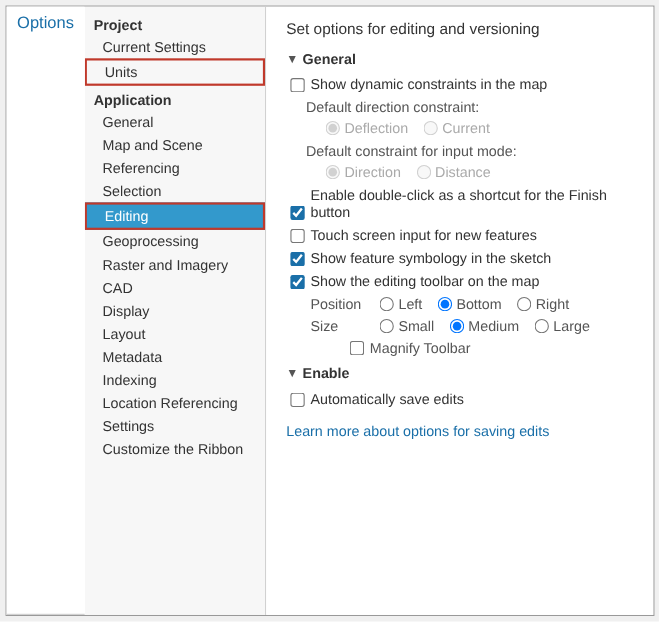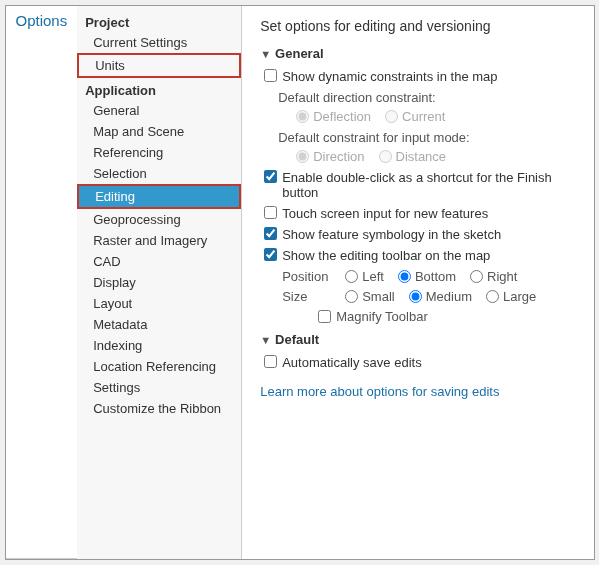--- a/index.html
+++ b/index.html
@@ -84,21 +84,21 @@
       margin-bottom: 8px;
       cursor: pointer;
     }
     .section-header .arrow {
       margin-right: 4px;
       font-size: 11px;
       color: #555;
     }
     .option-row {
       display: flex;
-      align-items: flex-start;
+      align-items: flex-end;
       margin-bottom: 6px;
       padding-left: 4px;
     }
     .option-row label {
       margin-left: 5px;
       color: #333;
       cursor: pointer;
     }
     .option-row input[type="checkbox"] {
       cursor: pointer;
@@ -329,21 +329,21 @@
 
       
       <div class="magnify-row">
         <input type="checkbox" id="magnify" style="">
         <label for="magnify" style="margin-left:5px;color:#555;">Magnify Toolbar</label>
       </div>
 
       
       <div class="section-header session-section">
         <span class="arrow">▼</span>
-        <span>Default</span>
+        <span>Enable</span>
       </div>
 
       
       <div class="option-row">
         <input type="checkbox" id="autosave" style="">
         <label for="autosave">Automatically save edits</label>
       </div>
 
       
       <div class="learn-link">Learn more about options for saving edits</div>

